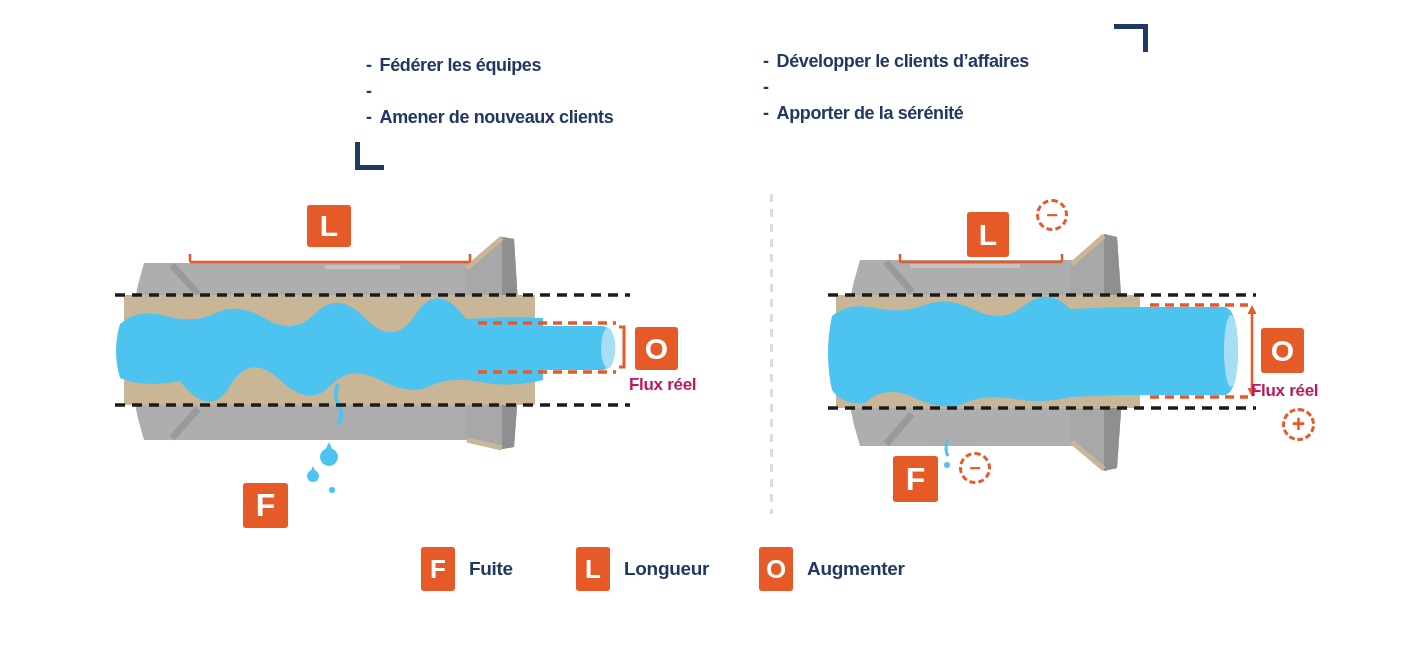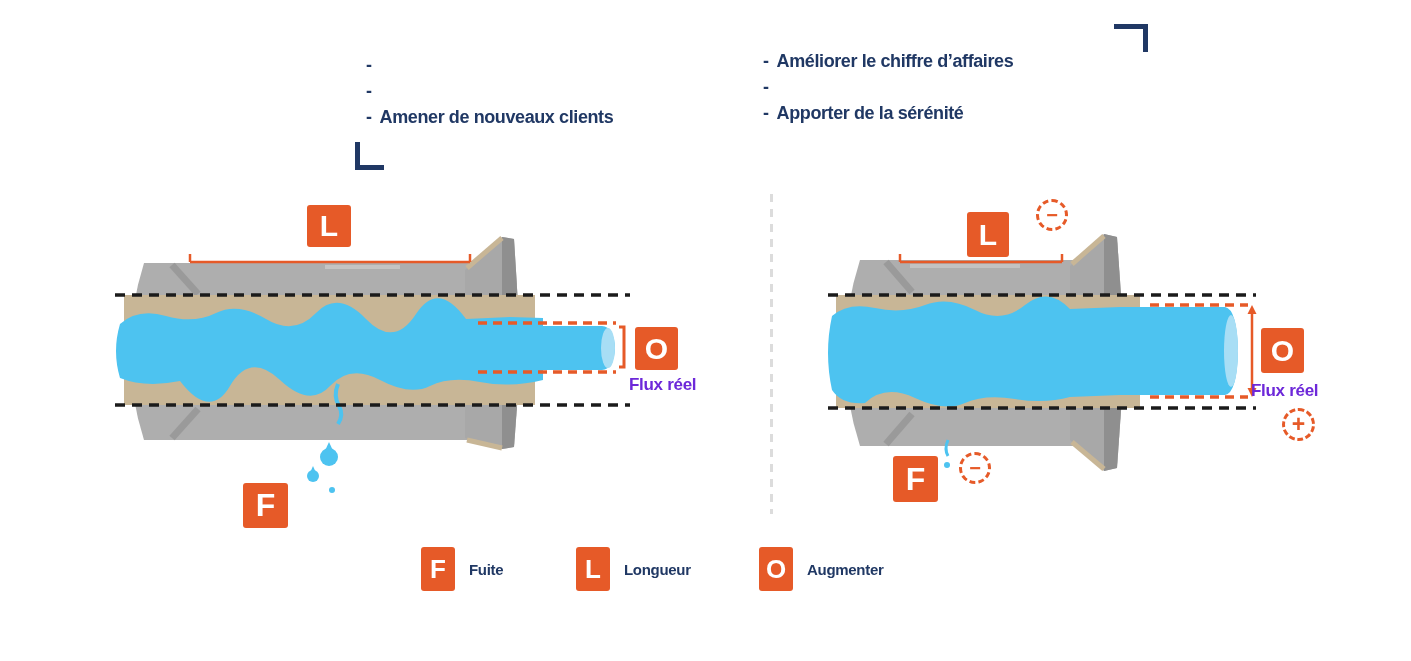--- a/index.html
+++ b/index.html
@@ -3,61 +3,62 @@
 <meta charset="utf-8">
 <style>
   html,body{margin:0;padding:0;background:#ffffff;}
   .stage{position:relative;width:1411px;height:661px;background:#fff;overflow:hidden;
          font-family:"Liberation Sans",sans-serif;}
   .goals{position:absolute;color:#203864;font-weight:bold;font-size:18px;line-height:26px;
          letter-spacing:-0.4px;}
   .goal-item{display:flex;gap:8px;white-space:nowrap;}
   .badge{position:absolute;background:#E65A28;color:#fff;display:flex;align-items:center;
          justify-content:center;font-weight:bold;border-radius:3px;}
-  .flux{position:absolute;color:#6d28d9;font-weight:bold;font-size:17px;letter-spacing:-0.3px;
+  .flux{position:absolute;color:#be185d;font-weight:bold;font-size:17px;letter-spacing:-0.3px;
         white-space:nowrap;}
   .pm-icon{position:absolute;border:3.5px dashed #E65A28;border-radius:50%;display:flex;
            align-items:center;justify-content:center;color:#E65A28;font-weight:900;
            box-sizing:border-box;background:#fff;}
   .bracket-bl{position:absolute;left:355px;top:142px;width:24px;height:23px;
               border-left:5px solid #203864;border-bottom:5px solid #203864;}
   .bracket-tr{position:absolute;left:1114px;top:24px;width:29px;height:23px;
               border-top:5px solid #203864;border-right:5px solid #203864;}
   .divider{position:absolute;left:770px;top:194px;width:3px;height:320px;
            background:repeating-linear-gradient(to bottom,#dcdcdc 0 8px,transparent 8px 15px);}
   .legend-item{position:absolute;top:547px;display:flex;align-items:center;gap:14px;}
   .legend-badge{position:static;width:34px;height:44px;font-size:26px;flex:0 0 auto;}
-  .legend-label{color:#203864;font-weight:bold;font-size:15px;letter-spacing:-0.3px;}
+  .legend-label{color:#203864;font-weight:bold;font-size:19px;letter-spacing:-0.3px;}
   svg{position:absolute;display:block;}
 </style>
 </head>
 <body>
 
 <div class="stage">
 
   <div class="bracket-bl"></div>
   <div class="bracket-tr"></div>
 
   <div class="goals" style="left:366px;top:52px;">
     <div class="goal-item">
       <span>-</span>
+      <span>Fédérer les équipes</span>
     </div>
     <div class="goal-item">
       <span>-</span>
     </div>
     <div class="goal-item">
       <span>-</span>
       <span>Amener de nouveaux clients</span>
     </div>
   </div>
 
   <div class="goals" style="left:763px;top:48px;">
     <div class="goal-item">
       <span>-</span>
-      <span>Améliorer le chiffre d’affaires</span>
+      <span>Développer le clients d’affaires</span>
     </div>
     <div class="goal-item">
       <span>-</span>
     </div>
     <div class="goal-item">
       <span>-</span>
       <span>Apporter de la sérénité</span>
     </div>
   </div>
 

